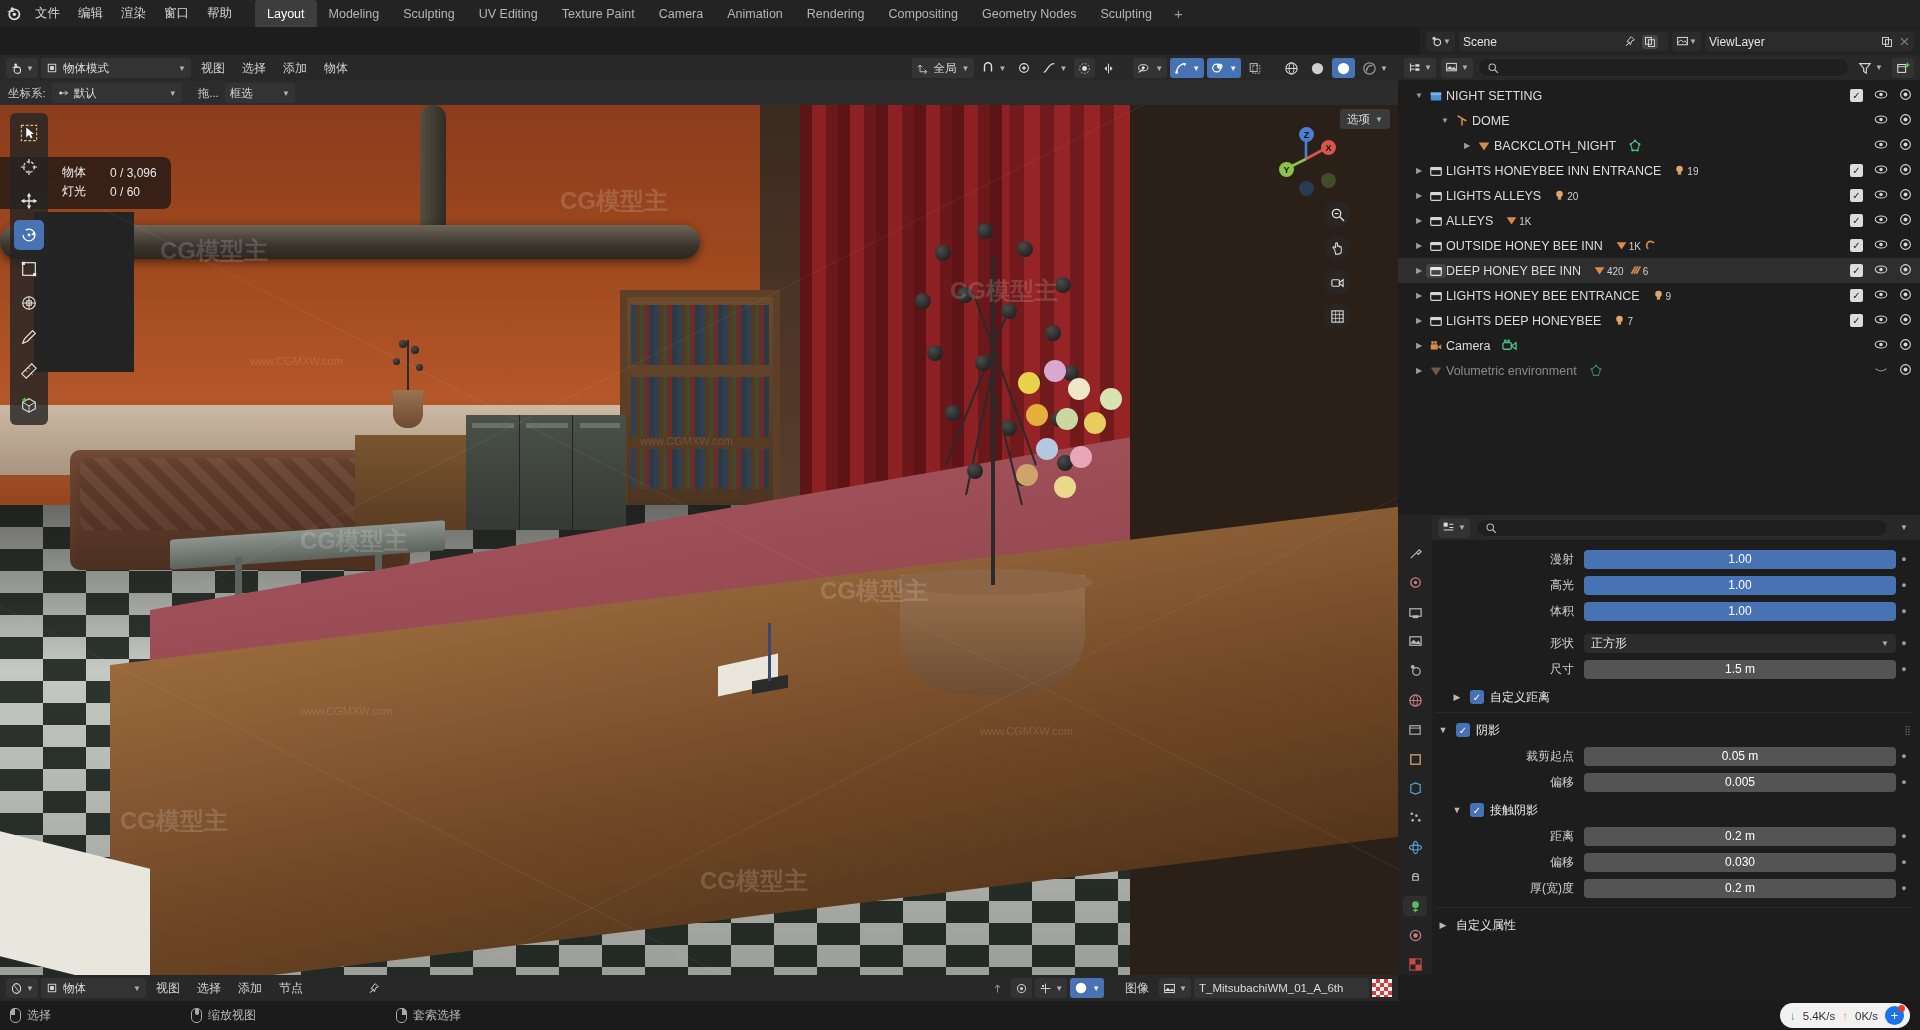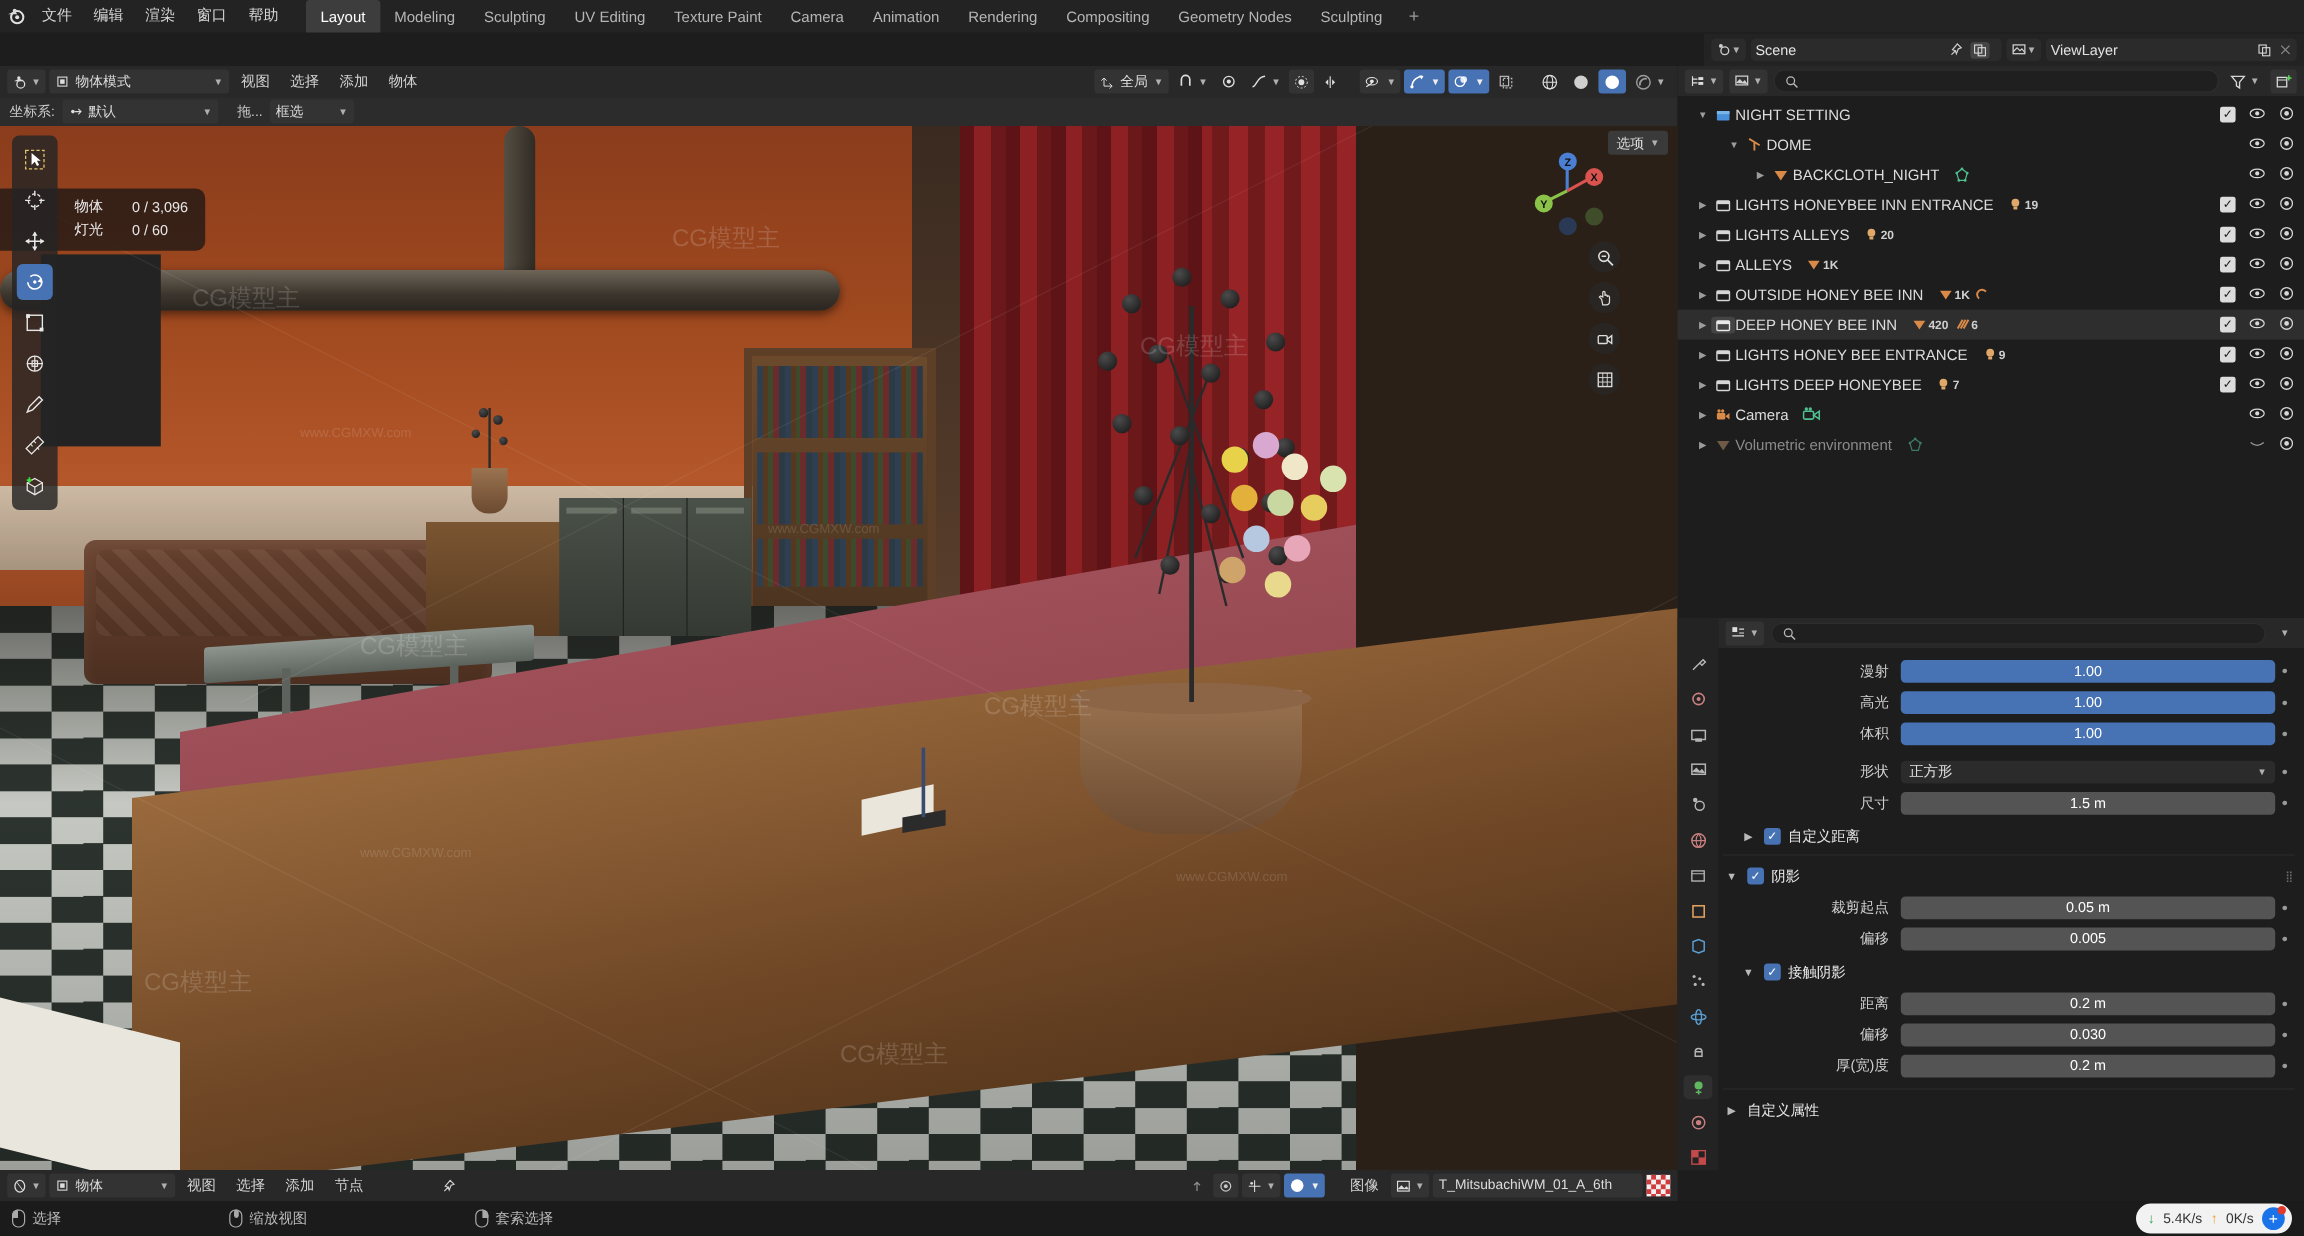--- a/index.html
+++ b/index.html
@@ -94,21 +94,21 @@
   .ol-header{height:25px;background:#282828;display:flex;align-items:center;gap:5px;padding:0 6px;}
   .ol-search{flex:1;height:19px;background:#1f1f1f;border-radius:9px;display:flex;align-items:center;
     padding:0 8px;gap:6px;border:1px solid #2d2d2d}
   .ol-body{padding:3px 0 0 0;font-size:12.5px;}
   .ol-row{height:25px;display:flex;align-items:center;padding-right:8px;position:relative;}
   .ol-row.sel{background:#2e2e2e}
   .ol-tri{width:14px;text-align:center;color:#9c9c9c;font-size:8px;flex:0 0 14px}
   .ol-ico{width:20px;display:flex;align-items:center;justify-content:center;flex:0 0 20px}
   .ol-name{color:#dcdcdc;white-space:nowrap}
   .ol-name.dim{color:#8a8a8a}
-  .ol-badge{display:inline-flex;align-items:flex-end;gap:1px;margin-left:12px;color:#cfcfcf;font-size:10px;font-weight:bold;}
+  .ol-badge{display:inline-flex;align-items:flex-end;gap:1px;margin-left:12px;color:#cfcfcf;font-size:10px;}
   .ol-right{position:absolute;right:8px;display:flex;align-items:center;gap:11px;}
   .ck{width:13px;height:13px;border-radius:2px;background:#dcdcdc;display:flex;align-items:center;
      justify-content:center;color:#1c1c1c;font-size:10px;font-weight:bold;}
 
   
   .props{position:absolute;left:1398px;top:515px;width:522px;height:460px;background:#1d1d1d;display:flex;}
   .props-tabs{width:34px;background:#232323;padding-top:28px;display:flex;flex-direction:column;
      align-items:center;gap:9px;}
   .ptab{width:24px;height:22px;display:flex;align-items:center;justify-content:center;
      border-radius:4px;font-size:13px;color:#b6b6b6;}
@@ -149,21 +149,21 @@
   .netpill .down{color:#33a852}
   .bluedot{width:19px;height:19px;border-radius:50%;background:#1a73e8;color:#fff;display:flex;
     align-items:center;justify-content:center;font-size:13px;position:relative;}
   .bluedot::after{content:'';position:absolute;right:-1px;top:-1px;width:7px;height:7px;
     border-radius:50%;background:#e23b2e;}
   .checker{width:20px;height:18px;background:
      repeating-conic-gradient(#d13b3b 0% 25%, #f0f0f0 0% 50%) 0 0/8px 8px;}
 
   
   .wm{position:absolute;inset:0;pointer-events:none;overflow:hidden;}
-  .wm-t{position:absolute;color:rgba(255,255,255,.16);font-size:20px;font-weight:normal;
+  .wm-t{position:absolute;color:rgba(255,255,255,.16);font-size:24px;font-weight:bold;
      white-space:nowrap;}
   .wm-s{position:absolute;color:rgba(255,255,255,.13);font-size:11px;white-space:nowrap;}
   .wm-line{position:absolute;height:1px;background:rgba(255,255,255,.07);transform-origin:0 0;}
 
   
   .scene{position:absolute;inset:0;background:#2a2018;}
   .wall-left{position:absolute;left:0;top:0;width:820px;height:420px;
     background:linear-gradient(180deg,#8a3c1c 0%,#a0491f 38%,#b4572a 70%,#8e4320 100%);}
   .wall-trim{position:absolute;left:0;top:300px;width:760px;height:70px;
     background:linear-gradient(180deg,#cfc2ae,#a89a86);opacity:.92}

